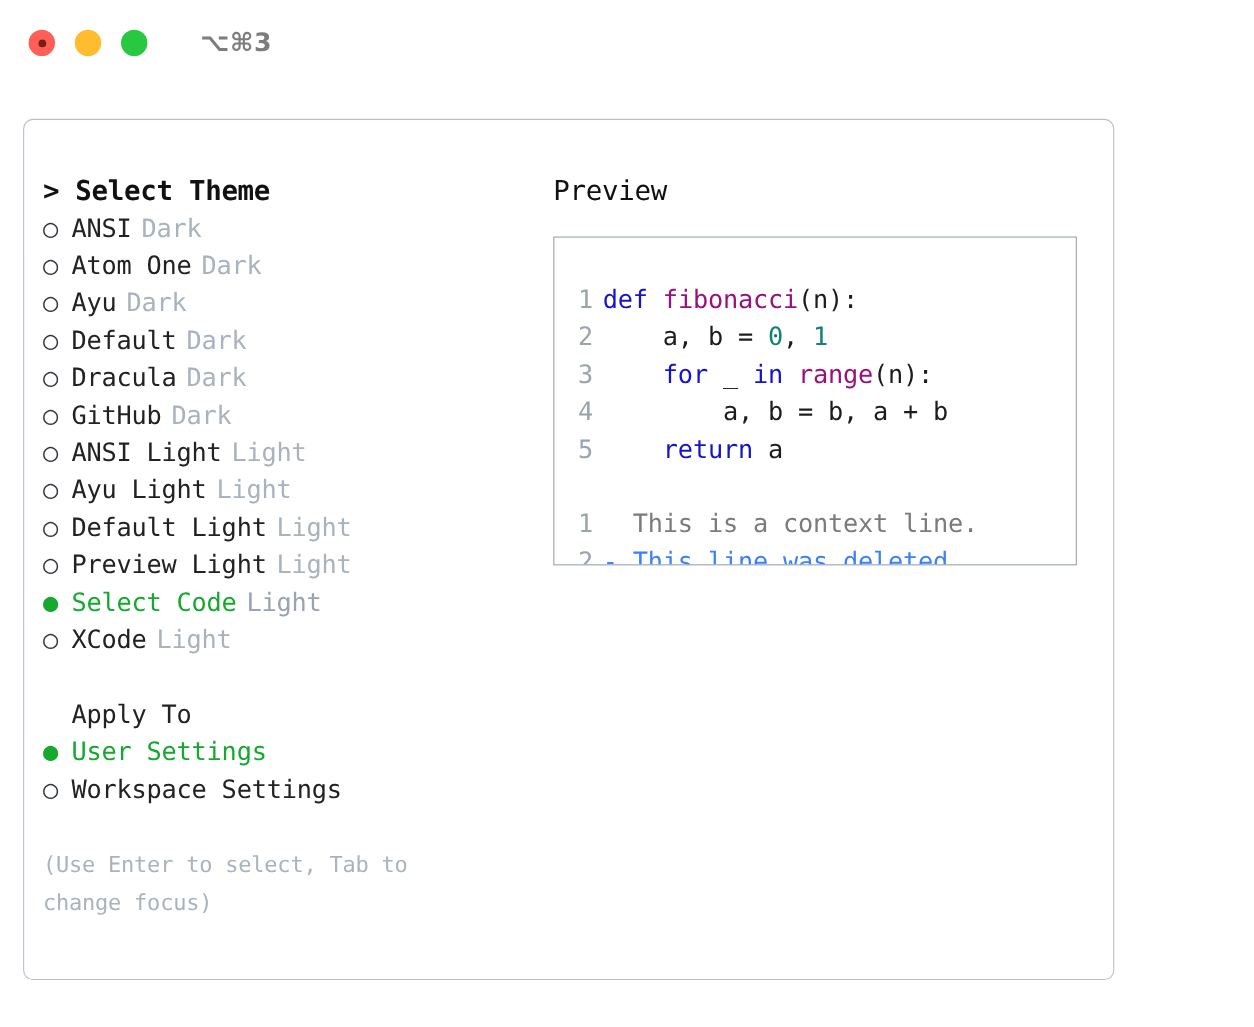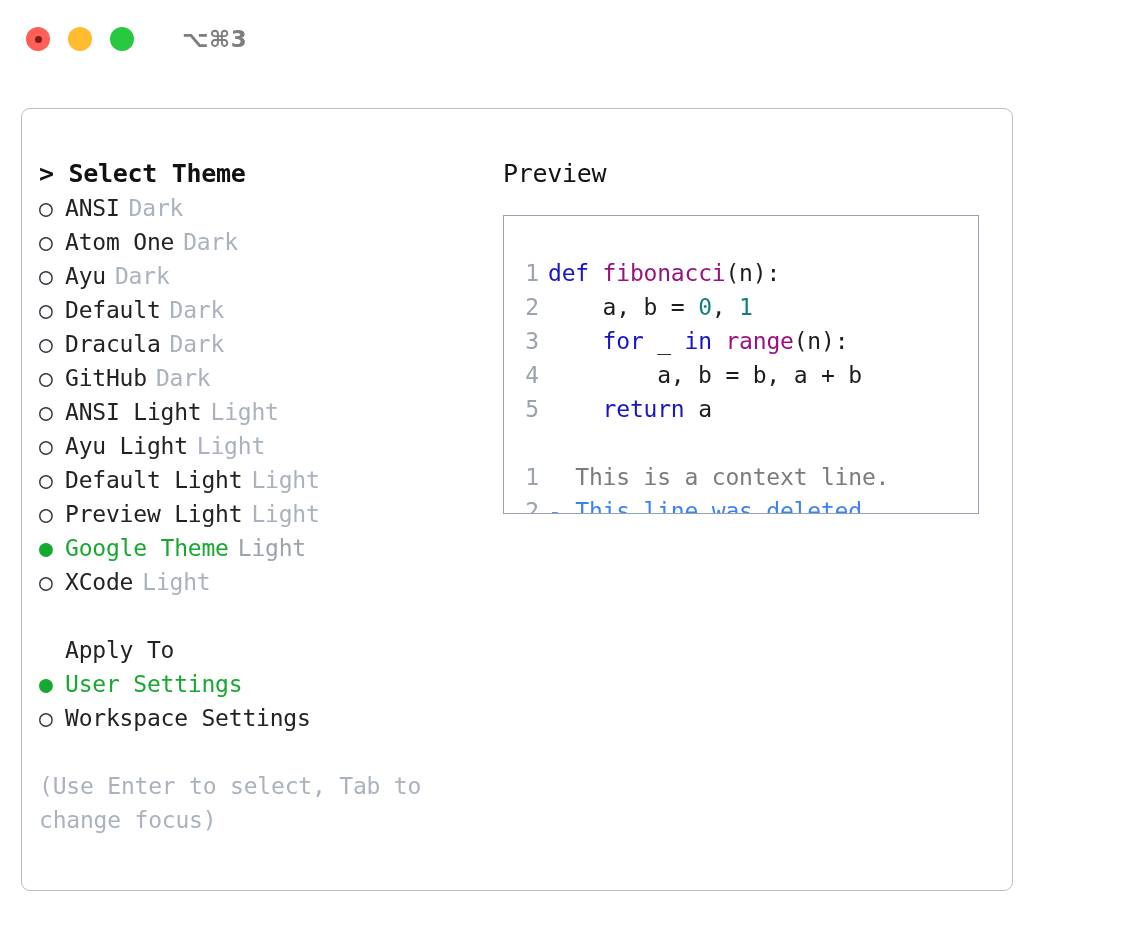--- a/index.html
+++ b/index.html
@@ -131,21 +131,21 @@
     height: 34px;
     font-size: 23px;
     white-space: pre;
     color: #222222;
     letter-spacing: -0.2px;
   }
   .spacer-row { height: 34px; }
 
   .hint {
     margin-top: 34px;
-    font-size: 23px;
+    font-size: 20px;
     line-height: 34px;
     color: #a9b2bd;
     width: 410px;
     letter-spacing: -0.2px;
   }
 
   
   .right-col {
     position: absolute;
     left: 481px;
@@ -221,21 +221,21 @@
             <div class="opt-row"><span class="marker">○</span><span class="opt-name">ANSI</span><span class="opt-badge">Dark</span></div>
             <div class="opt-row"><span class="marker">○</span><span class="opt-name">Atom One</span><span class="opt-badge">Dark</span></div>
             <div class="opt-row"><span class="marker">○</span><span class="opt-name">Ayu</span><span class="opt-badge">Dark</span></div>
             <div class="opt-row"><span class="marker">○</span><span class="opt-name">Default</span><span class="opt-badge">Dark</span></div>
             <div class="opt-row"><span class="marker">○</span><span class="opt-name">Dracula</span><span class="opt-badge">Dark</span></div>
             <div class="opt-row"><span class="marker">○</span><span class="opt-name">GitHub</span><span class="opt-badge">Dark</span></div>
             <div class="opt-row"><span class="marker">○</span><span class="opt-name">ANSI Light</span><span class="opt-badge">Light</span></div>
             <div class="opt-row"><span class="marker">○</span><span class="opt-name">Ayu Light</span><span class="opt-badge">Light</span></div>
             <div class="opt-row"><span class="marker">○</span><span class="opt-name">Default Light</span><span class="opt-badge">Light</span></div>
             <div class="opt-row"><span class="marker">○</span><span class="opt-name">Preview Light</span><span class="opt-badge">Light</span></div>
-            <div class="opt-row selected"><span class="marker sel">●</span><span class="opt-name">Google Theme</span><span class="opt-badge">Light</span></div>
+            <div class="opt-row selected"><span class="marker sel">●</span><span class="opt-name">Select Code</span><span class="opt-badge">Light</span></div>
             <div class="opt-row"><span class="marker">○</span><span class="opt-name">XCode</span><span class="opt-badge">Light</span></div>
           </div>
 
         <div class="spacer-row"></div>
 
         <div class="group-header">
           <span class="marker"></span>
           <span>Apply To</span>
         </div>
         <div id="apply-options">

